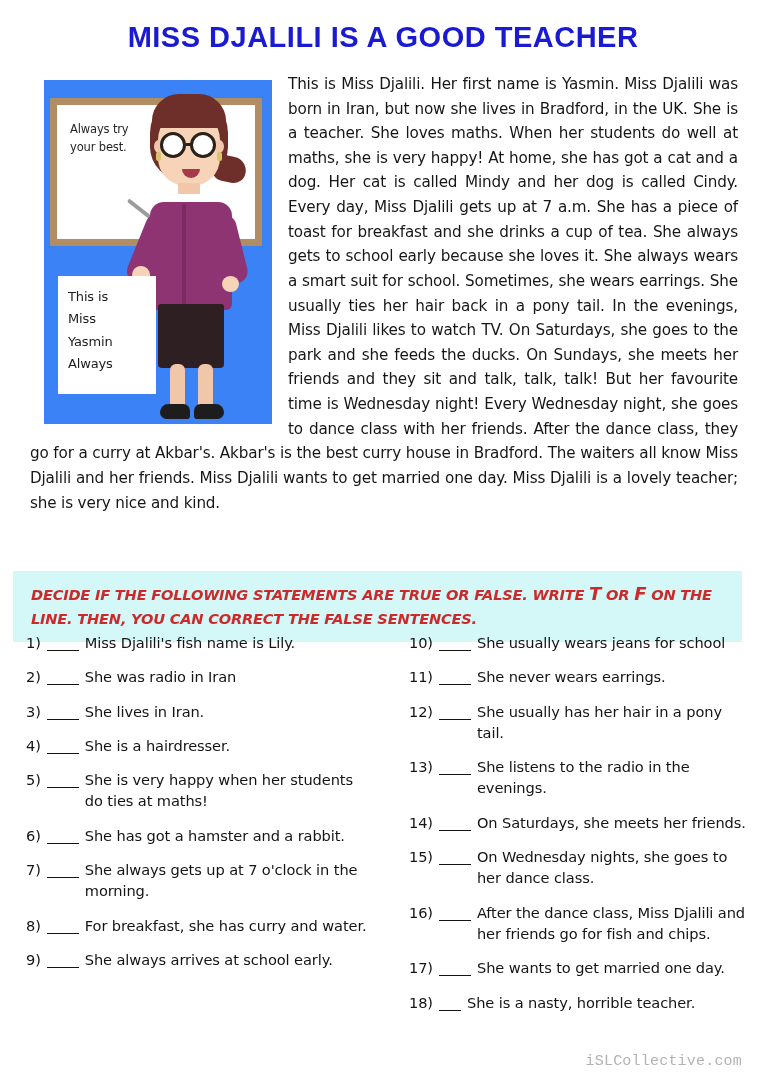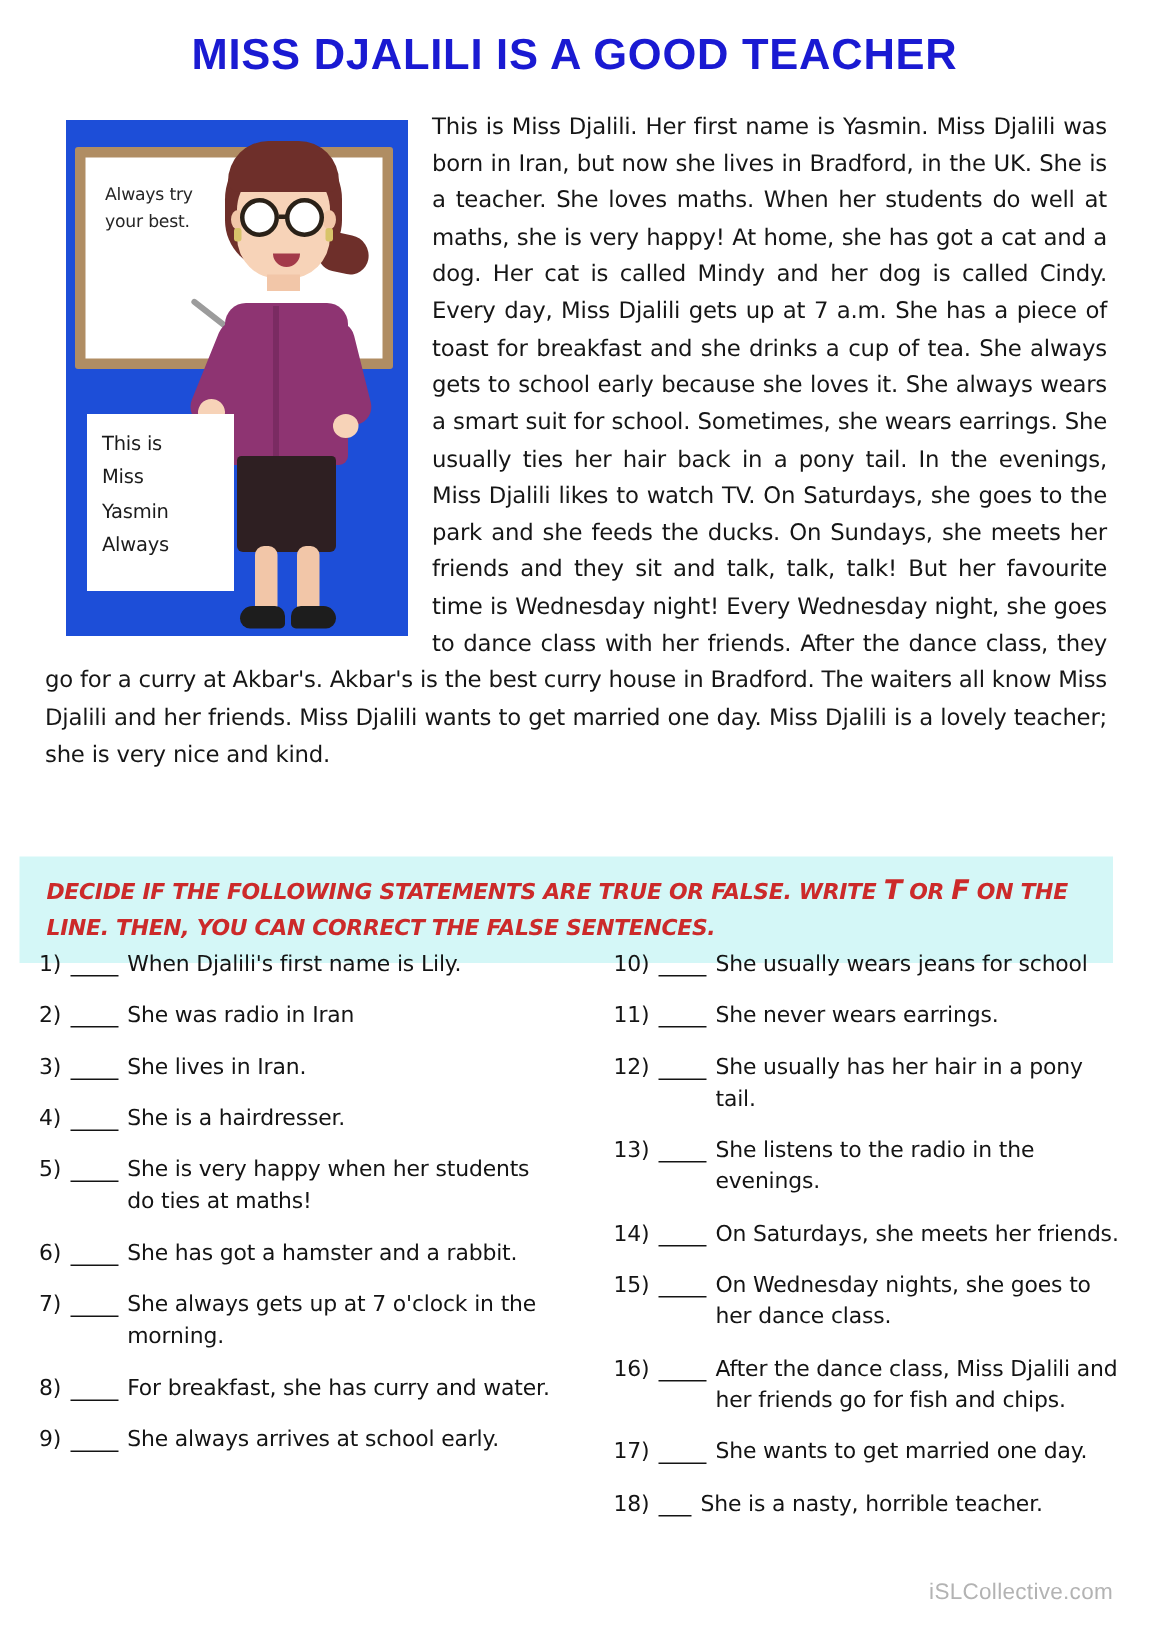--- a/index.html
+++ b/index.html
@@ -53,21 +53,21 @@
     text-justify: inter-word;
   }
 
   
   .illus {
     float: left;
     width: 228px;
     height: 344px;
     margin: 8px 16px 2px 14px;
     position: relative;
-    background: #1d4ed8;
+    background: #3b82f6;
     overflow: hidden;
     shape-outside: margin-box;
   }
 
   
   .wb-frame {
     position: absolute;
     left: 6px;
     top: 18px;
     width: 212px;
@@ -318,21 +318,21 @@
   .q-blank.w-short { width: 22px; }
   .q-text { flex: 1 1 auto; }
 
   
   .footer {
     position: absolute;
     right: 24px;
     bottom: 14px;
     color: #b3b3b3;
     font-size: 15px;
-    font-family: Liberation Sans, sans-serif;
+    font-family: Liberation Mono, monospace;
     letter-spacing: 0.2px;
   }
 </style>
 </head>
 <body>
 
 <div class="page">
 
   <div class="title">MISS DJALILI IS A GOOD TEACHER</div>
 
@@ -399,21 +399,21 @@
       <span>DECIDE IF THE FOLLOWING STATEMENTS ARE TRUE OR FALSE. WRITE </span><span class="big">T</span><span> OR </span><span class="big">F</span>
       <span>ON THE LINE. THEN, YOU CAN CORRECT THE FALSE SENTENCES.</span>
     </div>
   </div>
 
   <div class="questions">
     <div class="qcol left">
         <div class="q-item">
           <span class="q-num">1)</span>
           <span class="q-blank w-long"></span>
-          <span class="q-text">When Djalili's first name is Lily.</span>
+          <span class="q-text">Miss Djalili's fish name is Lily.</span>
         </div>
         <div class="q-item">
           <span class="q-num">2)</span>
           <span class="q-blank w-long"></span>
           <span class="q-text">She was radio in Iran</span>
         </div>
         <div class="q-item">
           <span class="q-num">3)</span>
           <span class="q-blank w-long"></span>
           <span class="q-text">She lives in Iran.</span>

